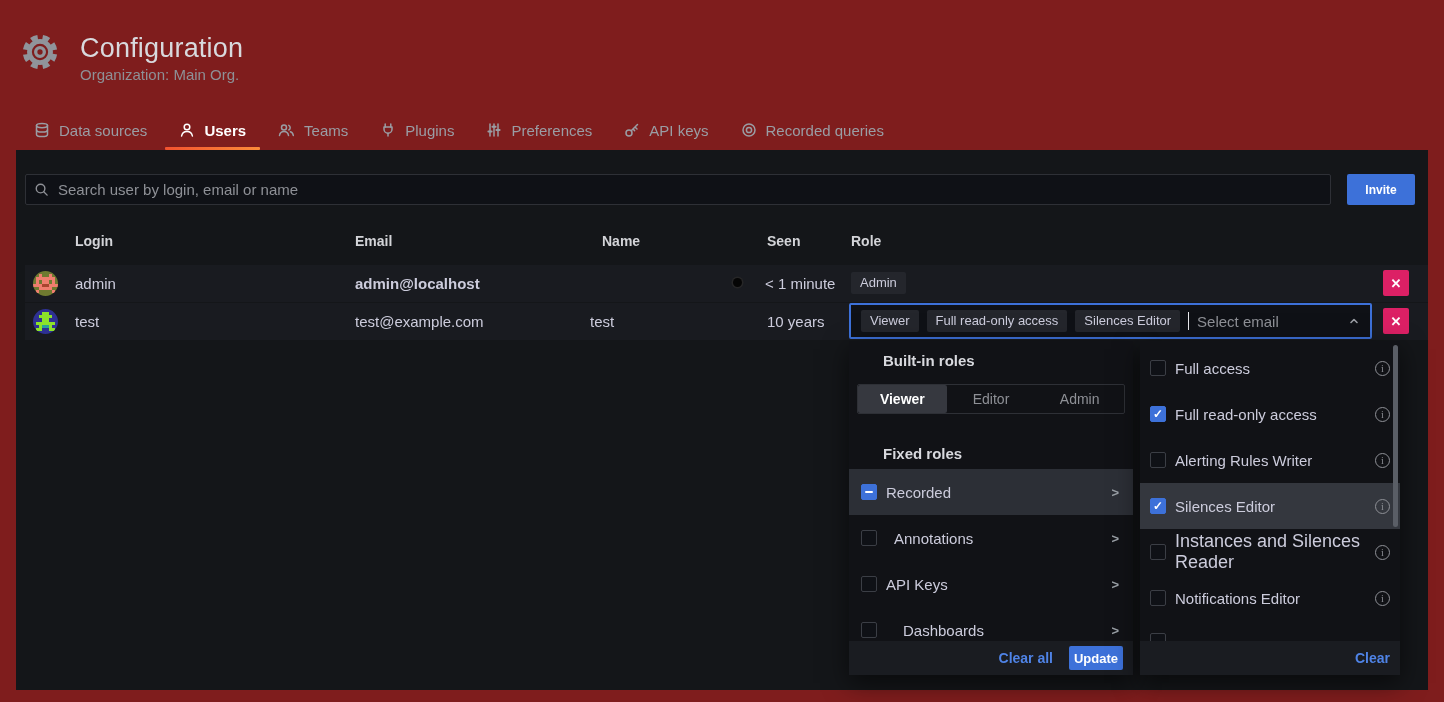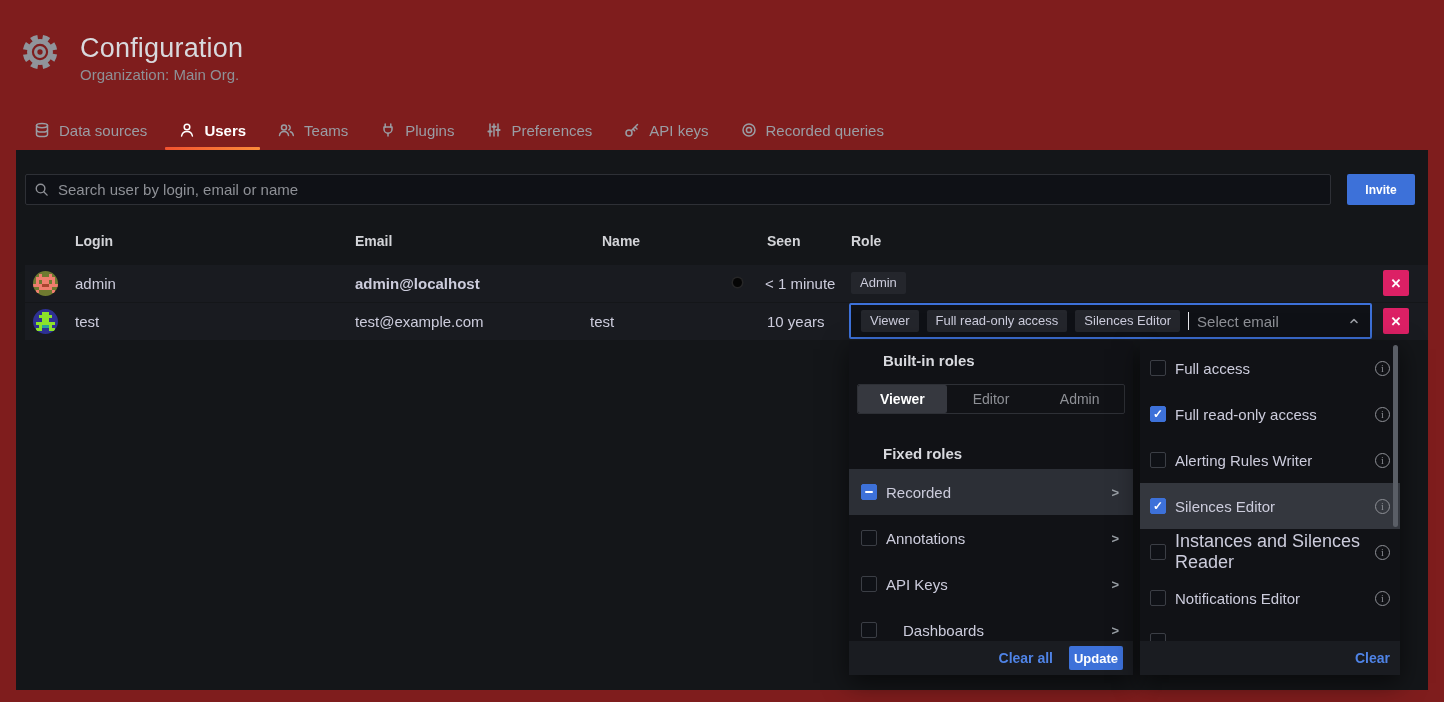--- a/index.html
+++ b/index.html
@@ -266,21 +266,21 @@
       <div class="seg-opt">Admin</div>
     </div>
 
     <div class="panel-h" style="top:104px;">Fixed roles</div>
 
     <div class="grow hl" style="top:128px;">
       <span class="cb indet" style="margin-left:12px;"></span>
       <span class="row-label" style="margin-left:9px;">Recorded</span>
       <span class="chev-right" style="margin-left:auto;margin-right:14px;"></span>
     </div>
-    <div class="grow" style="top:174px;">
+    <div class="grow" style="top:174px;gap:8px;">
       <span class="cb" style="margin-left:12px;"></span>
       <span class="row-label" style="margin-left:9px;">Annotations</span>
       <span class="chev-right" style="margin-left:auto;margin-right:14px;"></span>
     </div>
     <div class="grow" style="top:220px;">
       <span class="cb" style="margin-left:12px;"></span>
       <span class="row-label" style="margin-left:9px;">API Keys</span>
       <span class="chev-right" style="margin-left:auto;margin-right:14px;"></span>
     </div>
     <div class="grow" style="top:266px;">

